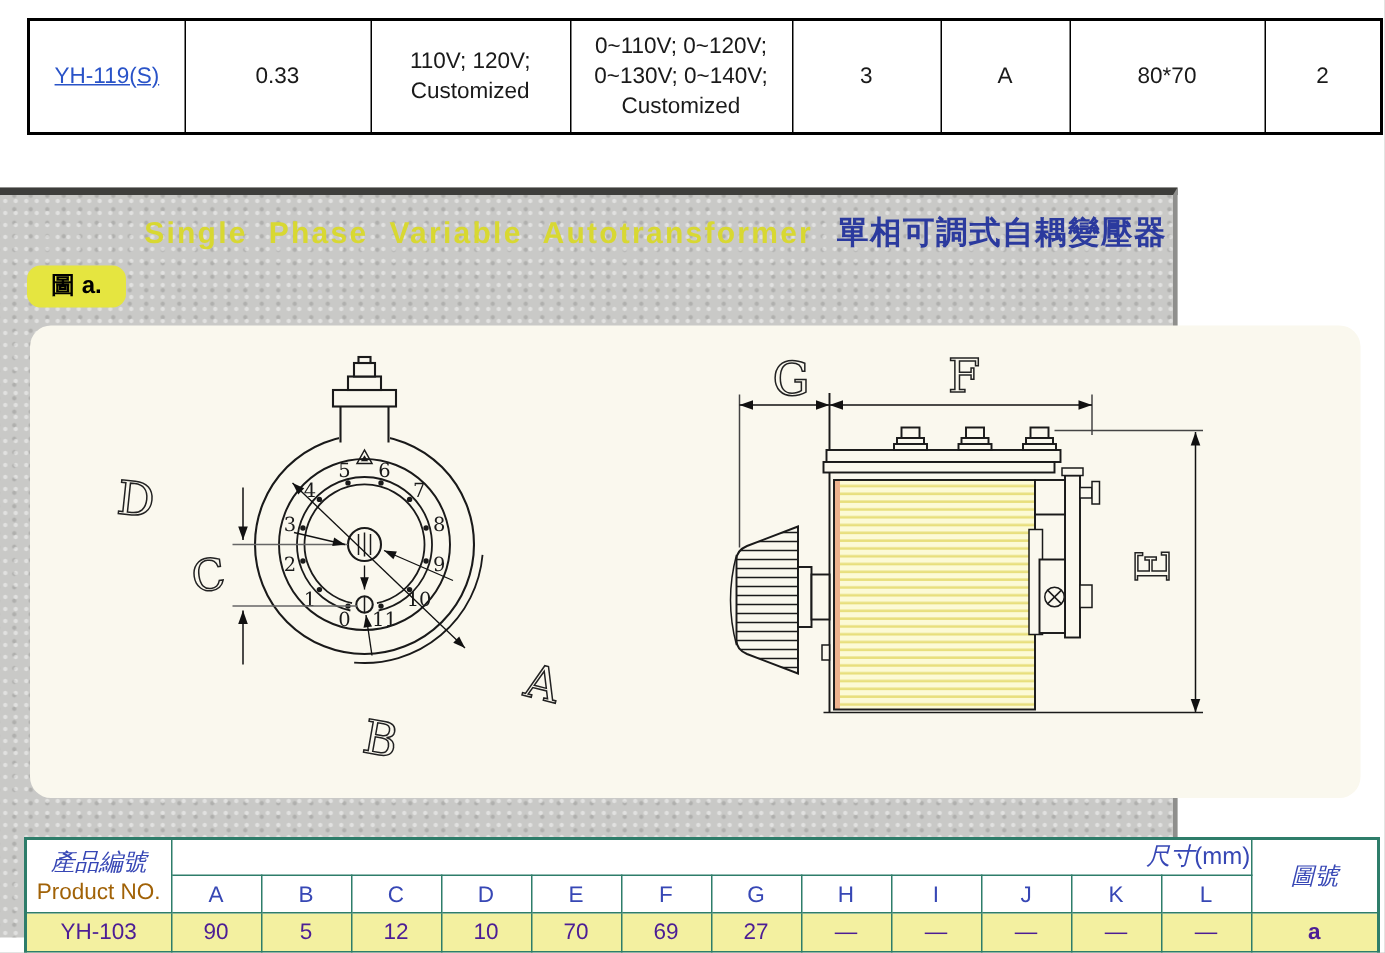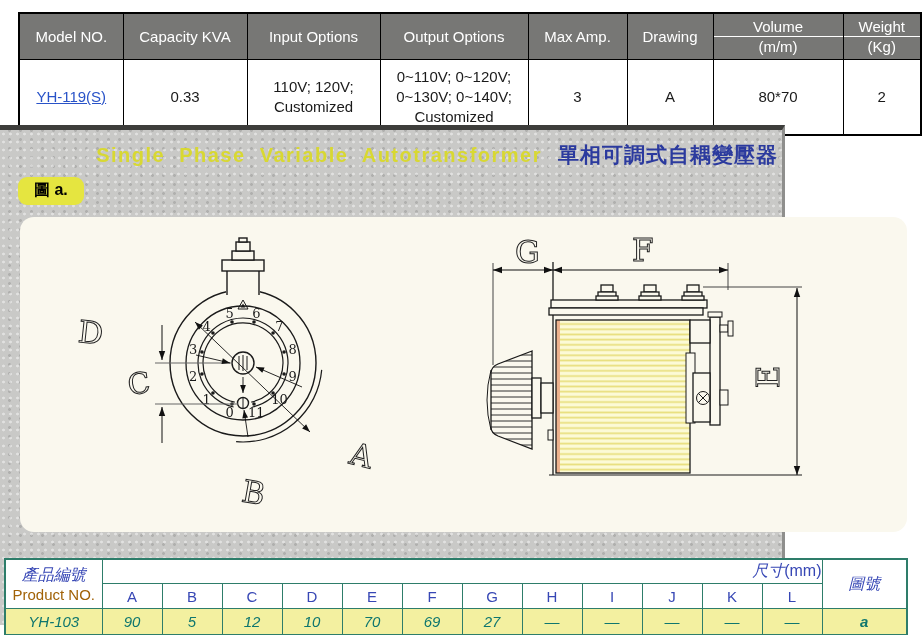--- a/index.html
+++ b/index.html
@@ -49,35 +49,35 @@
   .figure-badge{
     position:absolute;left:18px;top:47px;background:#e5e540;border-radius:9px;
     padding:3px 16px 4px 16px;font-size:16px;font-weight:bold;color:#000;
   }
   .canvas{
     position:absolute;left:20px;top:87px;width:887px;height:315px;
     background:#faf8ee;border-radius:14px;
   }
   
   .dim-table{
-    position:absolute;left:4px;top:558px;width:902px;
+    position:absolute;left:16px;top:558px;width:902px;
     border-collapse:collapse;table-layout:fixed;background:#fff;
     border:2px solid #2e7d6a;
   }
   .dim-table td{
     border:1.5px solid #2e7d6a;text-align:center;vertical-align:middle;
     padding:0;font-size:15px;
   }
   .dim-table .hdr{color:#3747b5;}
   .dim-table .kai{font-family:"DejaVu Serif",serif;font-style:italic;font-size:16px;color:#3747b5;}
   .dim-table .col1 .en{font-family:"Liberation Sans",sans-serif;font-style:normal;font-size:15px;color:#a16207;}
   .dim-table .size-hdr{text-align:right;padding-left:6px;height:23px;}
   .dim-table .size-hdr .mm{font-family:"Liberation Sans",sans-serif;font-style:normal;}
   .dim-table tr.hrow td{height:24px;}
-  .dim-table tr.vrow td{height:25px;background:#f3f0a0;color:#0f766e;font-style:italic;}
+  .dim-table tr.vrow td{height:25px;background:#f3f0a0;color:#4c1d95;}
   .dim-table tr.vrow .figval{font-weight:bold;}
   svg text.hand{
     font-family:"DejaVu Serif",serif;
     fill:none;stroke:#222;stroke-width:1;
   }
 </style>
 </head>
 <body>
 
 <table class="spec-table">
@@ -85,36 +85,20 @@
     <col style="width:104px">
       <col style="width:124px">
       <col style="width:133px">
     <col style="width:148px">
       <col style="width:99px">
       <col style="width:86px">
     <col style="width:130px">
       <col style="width:78px">
   </colgroup>
   <tbody>
-      <tr>
-    <th>Model NO.</th>
-    <th>Capacity KVA</th>
-    <th>Input Options</th>
-    <th>Output Options</th>
-    <th>Max Amp.</th>
-    <th>Drawing</th>
-    <th class="th-split">
-      <div class="l1">Volume</div>
-      <div class="l2">(m/m)</div>
-    </th>
-    <th class="th-split">
-      <div class="l1">Weight</div>
-      <div class="l2">(Kg)</div>
-    </th>
-  </tr>
   <tr>
     <td>
       <span class="model-link">YH-119(S)</span>
     </td>
     <td>0.33</td>
     <td>
       <div>110V; 120V;</div>
       <div>Customized</div>
     </td>
     <td>

